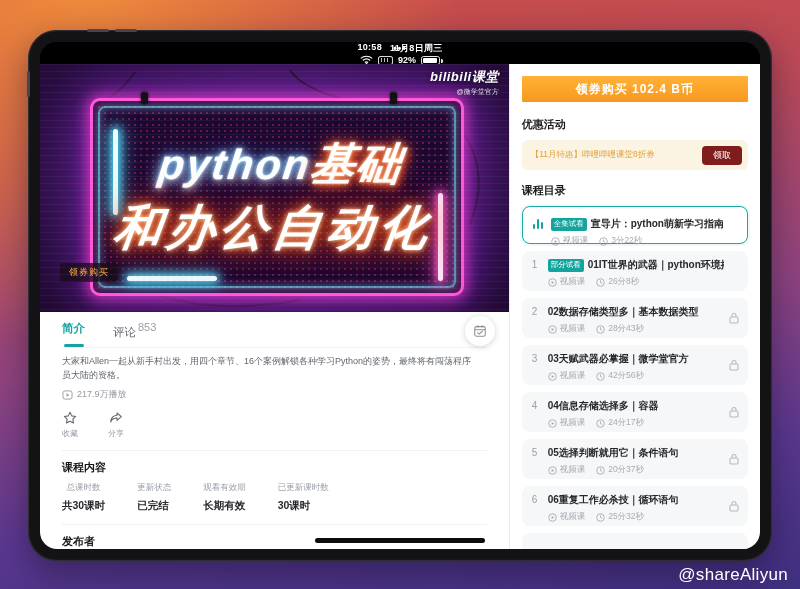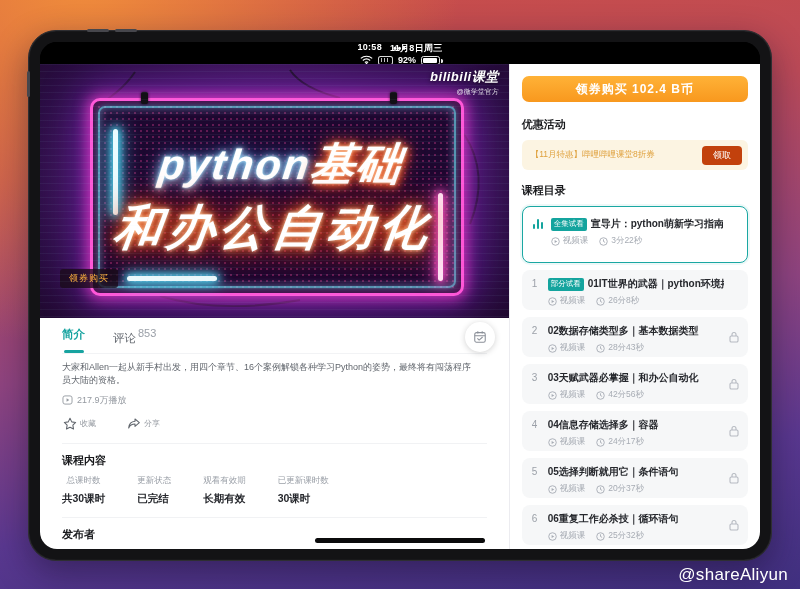--- a/index.html
+++ b/index.html
@@ -93,45 +93,45 @@
   .tab sup { font-size:11px; color:#9ba0a8; margin-left:2px; font-weight:400; }
   .fab { position:absolute; right:14px; top:4px; width:30px; height:30px; border-radius:50%;
     background:#fff; box-shadow:0 1px 6px rgba(0,0,0,.18); display:flex; align-items:center; justify-content:center; }
 
   .title-row { display:flex; align-items:center; gap:6px; margin-top:9px; }
   .ex-badge { font-size:8px; color:#17a3a0; background:rgba(23,163,160,.12); padding:1.5px 4px; border-radius:2px; }
   .course-title { font-size:12px; font-weight:700; color:#18191c; }
   .desc { margin-top:7px; font-size:9px; color:#61666d; line-height:1.5; width:97%; }
   .plays { margin-top:6px; font-size:9px; color:#9499a0; display:flex; align-items:center; gap:4px; }
   .actions { display:flex; gap:30px; margin-top:9px; }
-  .action { display:flex; flex-direction:row; align-items:center; gap:2px; cursor:pointer; }
+  .action { display:flex; flex-direction:column; align-items:center; gap:2px; cursor:pointer; }
   .action .lbl { font-size:8px; color:#9499a0; }
   .hr { border-top:1px solid #f1f2f4; margin-top:11px; }
   .sec-h { margin-top:9px; font-size:11px; font-weight:700; color:#18191c; }
   .stats { display:flex; gap:32px; margin-top:7px; }
   .stat .k { font-size:8.5px; color:#9ba0a8;text-align:center; }
   .stat .v { font-size:10.5px; font-weight:700; color:#26282d; margin-top:5px; }
 
   
-  .buy-btn { width:100%; height:26px; border:none; border-radius:7px; cursor:pointer;
+  .buy-btn { width:100%; height:26px; border:none; border-radius:1px; cursor:pointer;
     background:linear-gradient(180deg,#ffb237,#f8981e); color:#fff; font-size:12px; font-weight:700;
     letter-spacing:1px; font-family:inherit; }
   .promo-h, .catalog-h { font-size:11px; font-weight:700; color:#18191c; }
   .promo-h { margin-top:15px; }
   .coupon { margin-top:8px; height:30px; background:#fcf4e2; border-radius:6px;
     display:flex; align-items:center; justify-content:space-between; padding:0 6px 0 9px; }
   .coupon .txt { font-size:8.5px; color:#dfa13e; white-space:nowrap; overflow:hidden; }
-  .claim-btn { flex:none; border:none; background:#c2410c; color:#fff; font-size:9px; padding:3px 11px;
+  .claim-btn { flex:none; border:none; background:#7f1d1d; color:#fff; font-size:9px; padding:3px 11px;
     border-radius:4px; cursor:pointer; font-family:inherit; }
   .catalog-h { margin-top:13px; }
   .eplist { margin-top:8px; }
 
   .ep { position:relative; display:flex; align-items:flex-start; background:#f6f7f8;
     border-radius:8px; padding:7px 24px 6px 10px; margin-bottom:7px; height:40px; cursor:pointer; }
-  .ep.playing { background:#fff; border:1px solid #1aa7a2; height:57px; padding-top:10px;
+  .ep.playing { background:#fff; border:1px solid #1aa7a2; height:38px; padding-top:10px;
     box-shadow:0 0 0 2px rgba(26,167,162,.08); }
   .ep .num { flex:none; width:11px; font-size:10px; color:#9ba0a8; margin-right:5px; padding-top:1px; }
   .eq { flex:none; display:inline-flex; align-items:flex-end; gap:2px; height:10px; width:13px;
     margin-right:5px; margin-top:2px; }
   .eq i { width:2.2px; background:#14a49e; border-radius:1px; }
   .eq i:nth-child(1){height:5px} .eq i:nth-child(2){height:10px} .eq i:nth-child(3){height:7px}
   .ep .body { flex:1; min-width:0; }
   .ep .t1 { display:flex; align-items:center; gap:4px; font-size:10px; font-weight:700; color:#26282d; }
   .ep .ttl { white-space:nowrap; overflow:hidden; }
   .ep-badge { flex:none; font-size:7.5px; font-weight:400; color:#fff; background:#14a49e;
@@ -349,21 +349,21 @@
                 </div>
                 <span class="lockwrap"><svg width="12" height="13" viewBox="0 0 12 13">
                     <rect x="2" y="5.5" width="8" height="6" rx="1.3" fill="none" stroke="#b6bac1" stroke-width="1.1"></rect>
                     <path d="M4 5.5 V4 a2 2 0 0 1 4 0 v1.5" fill="none" stroke="#b6bac1" stroke-width="1.1"></path>
                   </svg></span>
               </div>
               <div class="ep">
                 <span class="num">3</span>
                 <div class="body">
                   <div class="t1">
-                    <span class="ttl">03天赋武器必掌握｜和办公自动化</span>
+                    <span class="ttl">03天赋武器必掌握｜微学堂官方</span>
                   </div>
                   <div class="meta">
                     <svg width="9" height="9" viewBox="0 0 10 10">
                       <circle cx="5" cy="5" r="4.2" fill="none" stroke="#a7acb4"></circle>
                       <path d="M4 3.2 L7 5 L4 6.8 Z" fill="#a7acb4"></path>
                     </svg>
                     <span>视频课</span>
                     <span class="gap"></span>
                     <svg width="9" height="9" viewBox="0 0 10 10">
                       <circle cx="5" cy="5" r="4.2" fill="none" stroke="#a7acb4"></circle>

